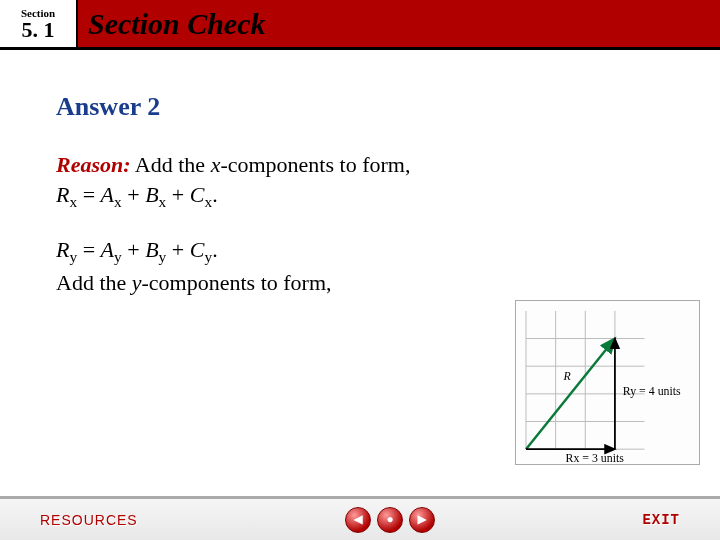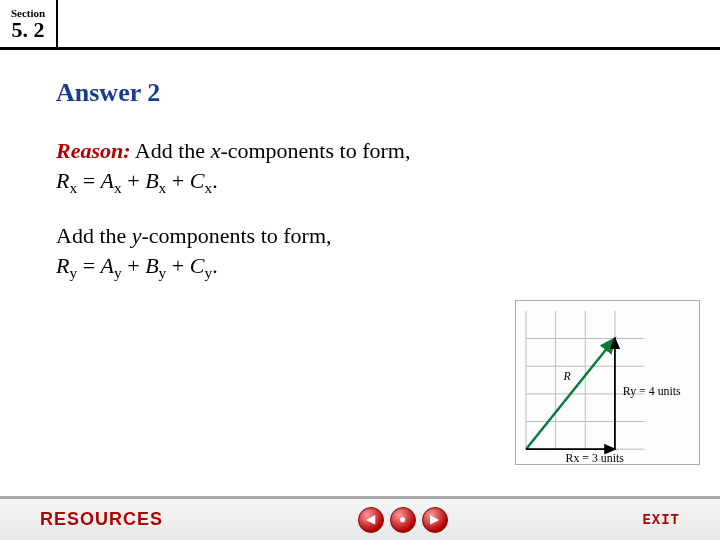--- a/index.html
+++ b/index.html
@@ -1,66 +1,69 @@
 <!DOCTYPE html>
 <html><head>
 <meta charset="utf-8">
 <style>
   * { margin: 0; padding: 0; box-sizing: border-box; }
   body { width: 720px; height: 540px; font-family: "Times New Roman", serif; background: #fff; overflow: hidden; position: relative; }
   .header { display: flex; height: 50px; border-bottom: 3px solid #000; }
-  .section-box { width: 58px; background: #fff; border-right: 2px solid #000; display: flex; flex-direction: column; align-items: center; justify-content: center; }
+  .section-box { width: 78px; background: #fff; border-right: 2px solid #000; display: flex; flex-direction: column; align-items: center; justify-content: center; }
   .section-label { font-size: 11px; font-weight: bold; }
   .section-number { font-size: 22px; font-weight: bold; line-height: 1; }
   .title-box { flex: 1; background: #b00000; display: flex; align-items: center; padding-left: 10px; }
   .title-text { color: #000; font-size: 30px; font-weight: bold; font-style: italic; }
-  .content { padding: 28px 56px 0 56px; position: relative; }
+  .content { padding: 42px 56px 0 56px; position: relative; }
   .answer-heading { color: #1a3c8c; font-size: 26px; font-weight: bold; margin-bottom: 28px; }
   .reason-block { font-size: 22px; line-height: 1.35; color: #000; }
   .reason-label { color: #b00000; font-weight: bold; font-style: italic; }
   .italic { font-style: italic; }
   .sub { font-size: 0.7em; vertical-align: sub; font-style: normal; }
   .indent { }
   .diagram { position: absolute; right: 20px; top: 250px; width: 185px; height: 165px; border: 1px solid #aaa; background: #fdfdfd; }
   .diagram svg { width: 100%; height: 100%; display: block; }
   .footer { position: absolute; bottom: 0; left: 0; right: 0; height: 44px; background: linear-gradient(#f5f5f5, #e8e8e8); border-top: 3px solid #aaa; display: flex; align-items: center; padding: 0 40px; }
-  .footer-left { color: #b00000; font-weight: bold; font-size: 18px; font-family: Arial, sans-serif; letter-spacing: 1px; text-shadow: 1px 1px 0 #fff; }
+  .footer-left { color: #b00000; font-weight: normal; font-size: 14px; font-family: Arial, sans-serif; letter-spacing: 1px; text-shadow: 1px 1px 0 #fff; }
   .footer-center { flex: 1; display: flex; justify-content: center; gap: 6px; }
   .nav-btn { width: 26px; height: 26px; border-radius: 50%; background: radial-gradient(circle at 35% 30%, #ff9a9a, #b00000 70%); border: 1px solid #800000; display: flex; align-items: center; justify-content: center; color: #fff; font-size: 12px; cursor: pointer; }
   .footer-right { color: #b00000; font-weight: bold; font-size: 14px; font-family: Liberation Mono, monospace; letter-spacing: 1px; text-shadow: 1px 1px 0 #fff; }
   .dlabel { font-family: "Times New Roman", serif; font-style: italic; font-size: 12px; fill: #000; }
   .dlabel-n { font-style: normal; }
 </style>
 </head>
 <body>
 
 <div class="header">
   <div class="section-box">
     <div class="section-label">Section</div>
-    <div class="section-number">5. 2</div>
+    <div class="section-number">5. 1</div>
+  </div>
+  <div class="title-box">
+    <div class="title-text">Section Check</div>
   </div>
 </div>
 
 <div class="content">
   <div class="answer-heading">Answer 2</div>
 
   <div class="reason-block">
     <div>
       <span class="reason-label">Reason:</span>
       <span>Add the </span><span class="italic">x</span><span>-components to form,</span>
     </div>
     <div class="indent">
       <span class="italic">R</span><span class="sub">x</span><span> = </span><span class="italic">A</span><span class="sub">x</span><span> + </span><span class="italic">B</span><span class="sub">x</span><span> + </span><span class="italic">C</span><span class="sub">x</span><span>.</span>
     </div>
     <div style="height:22px"></div>
     <div class="indent">
-      <span>Add the </span><span class="italic">y</span><span>-components to form,</span>
+      <span class="italic">R</span><span class="sub">y</span><span> = </span><span class="italic">A</span><span class="sub">y</span><span> + </span><span class="italic">B</span><span class="sub">y</span><span> + </span><span class="italic">C</span><span class="sub">y</span><span>.</span>
     </div>
     <div class="indent">
-      <span class="italic">R</span><span class="sub">y</span><span> = </span><span class="italic">A</span><span class="sub">y</span><span> + </span><span class="italic">B</span><span class="sub">y</span><span> + </span><span class="italic">C</span><span class="sub">y</span><span>.</span>
+      <span>Add the </span><span class="italic">y</span><span>-components to form,</span>
     </div>
   </div>
 
   <div class="diagram">
     <svg viewBox="0 0 185 165">
       <g stroke="#bbb" stroke-width="1">
         <line x1="10" y1="10" x2="10" y2="150"></line>
         <line x1="40" y1="10" x2="40" y2="150"></line>
         <line x1="70" y1="10" x2="70" y2="150"></line>
         <line x1="100" y1="10" x2="100" y2="150"></line>

